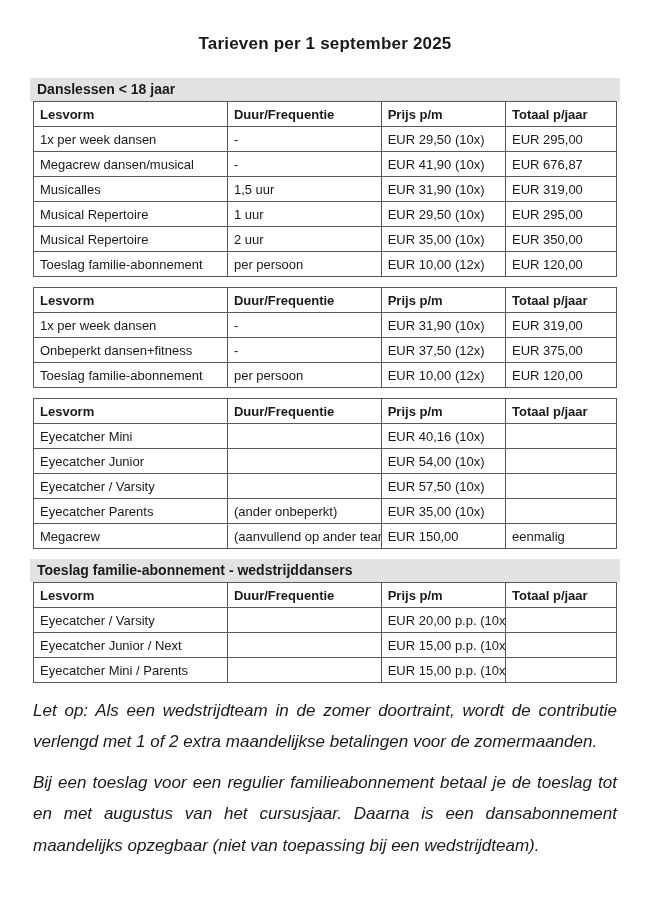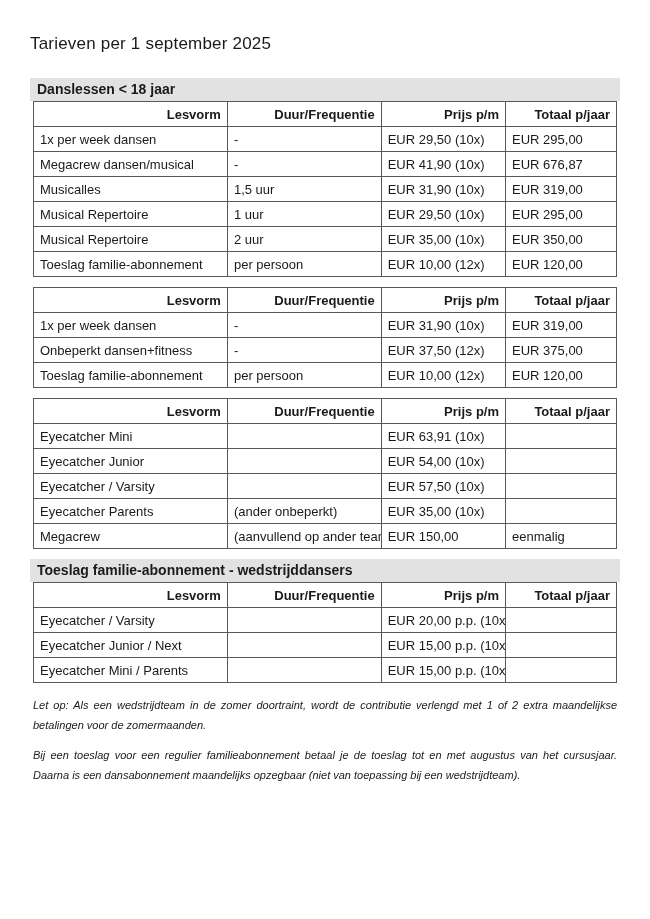--- a/index.html
+++ b/index.html
@@ -14,22 +14,22 @@
     color: #1a1a1a;
     box-sizing: border-box;
     overflow: hidden;
   }
   .page {
     padding: 26px 30px 0 30px;
     box-sizing: border-box;
   }
   .title {
     font-size: 17px;
-    font-weight: normal;
-    text-align: left;
+    font-weight: bold;
+    text-align: center;
     margin: 8px 0 24px 0;
     letter-spacing: 0.2px;
   }
   .section {
     margin-bottom: 10px;
   }
   .section-heading {
     background: #e2e2e2;
     font-weight: bold;
     font-size: 14px;
@@ -44,38 +44,38 @@
   }
   .price-table th,
   .price-table td {
     border: 1px solid #595959;
     padding: 4px 6px;
     height: 16px;
     overflow: hidden;
     white-space: nowrap;
   }
   .price-table th {
-    text-align: right;
+    text-align: left;
     font-weight: bold;
   }
   .price-table td {
     text-align: left;
     font-weight: normal;
   }
   .price-table th:nth-child(1), .price-table td:nth-child(1) { width: 34%; }
   .price-table th:nth-child(2), .price-table td:nth-child(2) { width: 26.5%; }
   .price-table th:nth-child(3), .price-table td:nth-child(3) { width: 21%; }
   .price-table th:nth-child(4), .price-table td:nth-child(4) { width: 18.5%; }
   #notes {
     margin-top: 12px;
     padding: 0 3px;
   }
   .note {
     font-style: italic;
-    font-size: 11px;
+    font-size: 17px;
     line-height: 1.85;
     text-align: justify;
     margin: 0 0 9px 0;
   }
 </style>
 </head>
 <body>
 
 <div class="page">
   <h1 class="title">Tarieven per 1 september 2025</h1>
@@ -170,21 +170,21 @@
               <th>Lesvorm</th>
               <th>Duur/Frequentie</th>
               <th>Prijs p/m</th>
               <th>Totaal p/jaar</th>
             </tr>
           </thead>
           <tbody>
             <tr>
               <td>Eyecatcher Mini</td>
               <td></td>
-              <td>EUR 63,91 (10x)</td>
+              <td>EUR 40,16 (10x)</td>
               <td></td>
             </tr>
             <tr>
               <td>Eyecatcher Junior</td>
               <td></td>
               <td>EUR 54,00 (10x)</td>
               <td></td>
             </tr>
             <tr>
               <td>Eyecatcher / Varsity</td>

